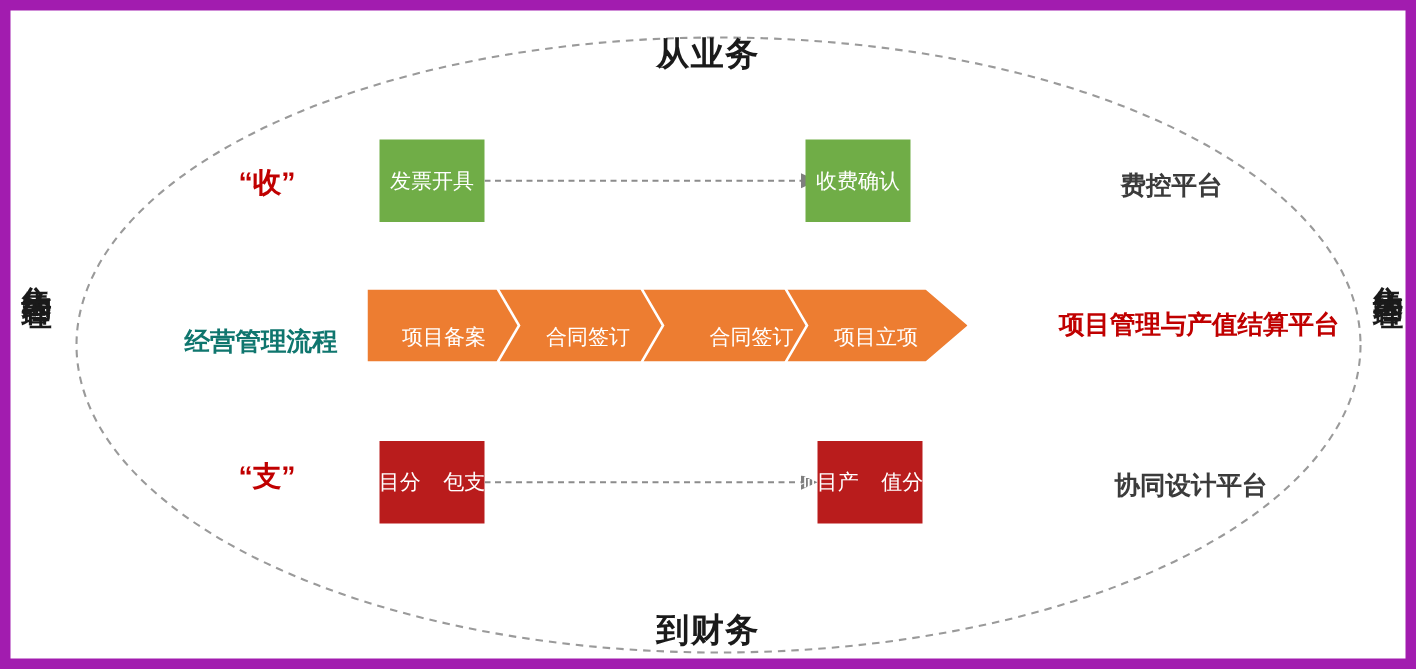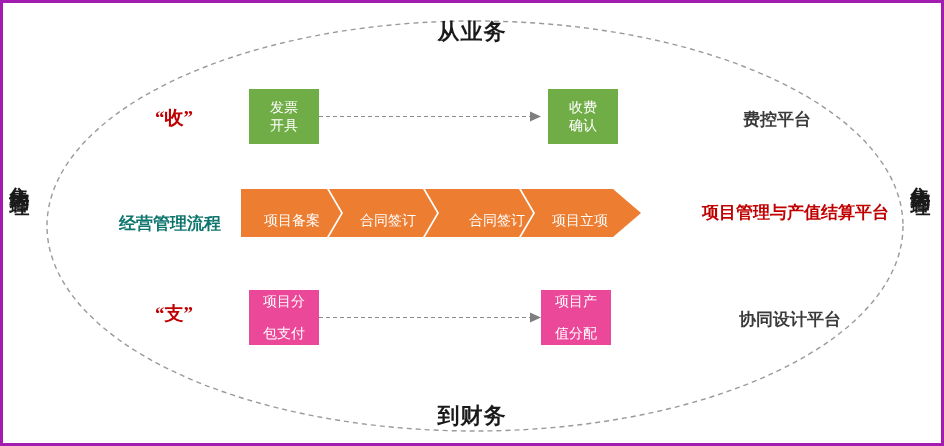--- a/index.html
+++ b/index.html
@@ -5,24 +5,24 @@
   html, body {
     margin: 0;
     padding: 0;
     background: #ffffff;
   }
   #canvas {
     position: relative;
     width: 944px;
     height: 446px;
     background: #ffffff;
-    border: 3px solid #a21caf;
+    border: 7px solid #a21caf;
     box-sizing: border-box;
     overflow: hidden;
-    font-family: Liberation Serif, serif;
+    font-family: Liberation Sans, sans-serif;
   }
   #ellipse-svg {
     position: absolute;
     left: 0; top: 0;
     width: 944px;
     height: 446px;
   }
   .abs { position: absolute; }
 
   
@@ -58,35 +58,34 @@
     white-space: nowrap;
   }
   #marker-shou { left: 152px; top: 102px; }
   #marker-zhi  { left: 152px; top: 298px; }
 
   
   .proc-box {
     width: 70px;
     height: 55px;
     display: flex;
-    flex-direction: column;
     align-items: center;
     justify-content: center;
     color: #ffffff;
     font-size: 14px;
     line-height: 1.25;
     text-align: center;
     box-sizing: border-box;
   }
   .proc-box span { display: block; white-space: nowrap; }
   .green { background: #70AD47; }
-  .blue  { background: #ec4899; gap: 15px; }
+  .blue  { background: #b91c1c; gap: 15px; }
 
   #box-invoice  { left: 246px; top: 86px; }
-  #box-fee      { left: 545px; top: 86px; }
+  #box-fee      { left: 530px; top: 86px; }
   #box-subpay   { left: 246px; top: 287px; }
   #box-valalloc { left: 538px; top: 287px; }
 
   
   .connector {
     height: 11px;
     left: 316px;
     width: 222px;
   }
   #connector-top    { top: 108px; }

